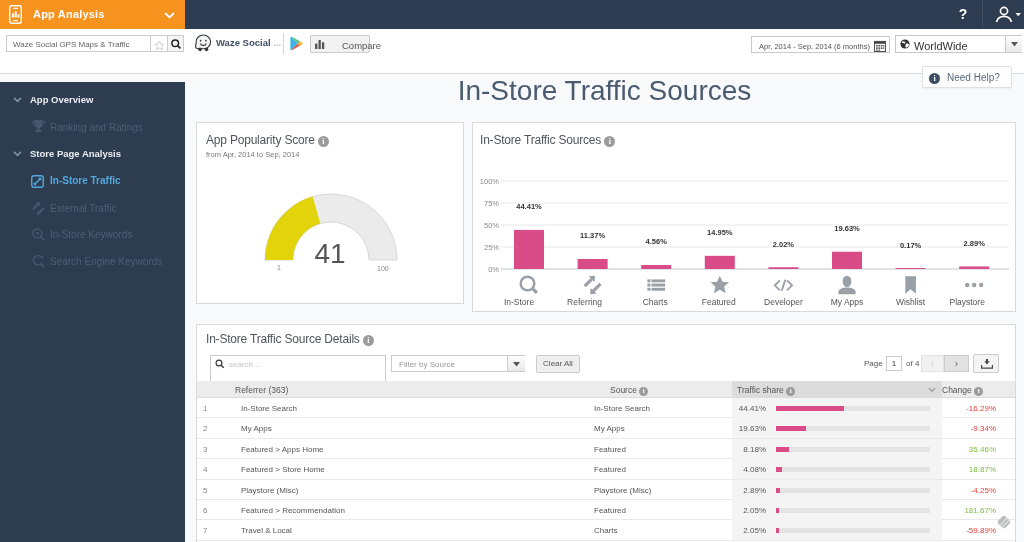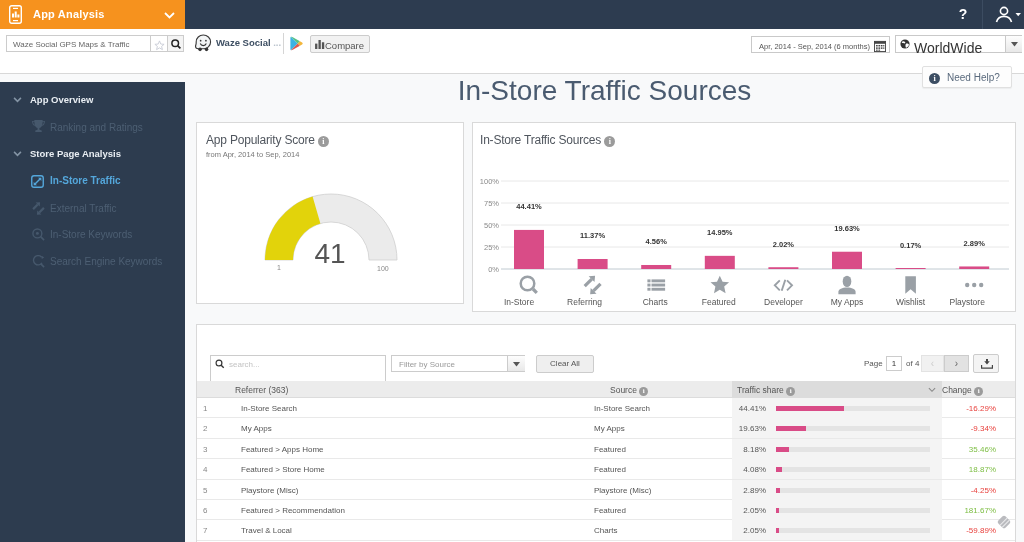--- a/index.html
+++ b/index.html
@@ -78,21 +78,21 @@
     <path d="M1 0.8 L8.3 8 L10.7 5.6 L3 1.2 C2.2 0.7 1.5 0.5 1 0.8 Z" fill="#58c185"></path>
     <path d="M8.3 8 L1 15.2 C1.5 15.5 2.2 15.3 3 14.8 L10.7 10.4 Z" fill="#e05a4e"></path>
     <path d="M8.3 8 L10.7 5.6 L13 6.9 C13.9 7.4 13.9 8.6 13 9.1 L10.7 10.4 Z" fill="#f2b63c"></path>
   </svg>
   <div class="abs" style="left:310px;top:6px;width:60px;height:18px;background:#f2f2f2;border:1px solid #ccc;border-radius:2px;">
     <svg class="abs" style="left:4px;top:4px" width="10" height="9" viewBox="0 0 11 10">
       <rect x="0" y="4" width="2.6" height="6" fill="#555"></rect>
       <rect x="3.8" y="0" width="2.6" height="10" fill="#555"></rect>
       <rect x="7.6" y="2.5" width="2.6" height="7.5" fill="#555"></rect>
     </svg>
-    <div class="abs" style="left:14px;top:4px;font-size:9.5px;color:#555;">Compare</div>
+    <div class="abs" style="left:14px;top:4px;font-size:9.5px;color:#555;padding-left:17px;">Compare</div>
   </div>
 
   <div class="abs" style="left:751px;top:7px;width:139px;height:17px;border:1px solid #c9c9c9;background:#fff;">
     <div class="abs" style="left:7px;top:4.5px;font-size:7.5px;color:#555;white-space:nowrap;">Apr, 2014 - Sep, 2014 (6 months)</div>
     <svg class="abs" style="left:122px;top:2.5px" width="12" height="12" viewBox="0 0 13 13">
       <rect x="0.5" y="1.5" width="12" height="11" fill="#fff" stroke="#444" stroke-width="1"></rect>
       <rect x="0.5" y="1.5" width="12" height="2.6" fill="#444"></rect>
       <g fill="#444">
         <rect x="2.2" y="5.4" width="1.8" height="1.6"></rect>
           <rect x="4.8" y="5.4" width="1.8" height="1.6"></rect>
@@ -107,21 +107,21 @@
       </g>
     </svg>
   </div>
 
   <div class="abs" style="left:895px;top:6px;width:127px;height:18px;border:1px solid #c9c9c9;background:#fff;">
     <svg class="abs" style="left:4px;top:3px" width="10" height="10" viewBox="0 0 12 12">
       <circle cx="6" cy="6" r="5.5" fill="#333"></circle>
       <path d="M2 4 C3 2.5 5 2.6 6 3.5 C7 4.4 6 5.5 4.8 5.2 C3.6 4.9 2.6 5 2 4 Z" fill="#fff"></path>
       <path d="M7.5 5.5 C8.8 5.2 10.5 5.8 10.8 7 C10.2 9 8.6 10.4 7.2 10.6 C6.4 9.6 6.2 6 7.5 5.5 Z" fill="#fff"></path>
     </svg>
-    <div class="abs" style="left:18px;top:4px;font-size:14px;color:#333;">WorldWide</div>
+    <div class="abs" style="left:18px;top:4px;font-size:11px;color:#333;">WorldWide</div>
     <div class="abs" style="left:109px;top:0px;width:17px;height:16px;border-left:1px solid #c9c9c9;background:linear-gradient(#fdfdfd,#e8e8e8);">
       <svg class="abs" style="left:5px;top:6px" width="7" height="4.5" viewBox="0 0 8 5">
           <polygon points="0,0 8,0 4,5" fill="#555"></polygon>
         </svg>
     </div>
   </div>
 </div>
 
 <div class="abs" id="sidebar">
   <svg class="abs" style="left:13px;top:15px" width="9" height="6" viewBox="0 0 10 7">
@@ -270,37 +270,38 @@
         <g transform="translate(501.2,162)" fill="#9aa0a6">
           <circle cx="-7" cy="0" r="2.2"></circle>
           <circle cx="0" cy="0" r="2.2"></circle>
           <circle cx="7" cy="0" r="2.2"></circle>
         </g>
       </g>
     </svg>
 </div>
 
 <div class="panel" style="left:196px;top:324px;width:820px;height:224px;">
+  <div class="abs ptitle" style="left:9px;top:7px;">In-Store Traffic Source Details <span class="info">i</span></div>
 
   <div class="abs" style="left:13px;top:30px;width:176px;height:27px;border:1px solid #ccc;background:#fff;">
     <svg class="abs" style="left:4px;top:3px" width="10" height="10" viewBox="0 0 11 11">
         <circle cx="4.4" cy="4.4" r="3.2" fill="none" stroke="#333" stroke-width="1.3"></circle>
         <line x1="6.8" y1="6.8" x2="9.6" y2="9.6" stroke="#333" stroke-width="1.5"></line>
       </svg>
     <div class="abs" style="left:18px;top:4px;font-size:8px;color:#c3c3c3;">search...</div>
   </div>
   <div class="abs" style="left:194px;top:30px;width:134px;height:17px;border:1px solid #ccc;background:#fff;">
     <div class="abs" style="left:7px;top:4px;font-size:8px;color:#999;">Filter by Source</div>
     <div class="abs" style="left:115px;top:0;width:18px;height:15px;border-left:1px solid #ccc;background:linear-gradient(#fdfdfd,#e8e8e8);">
       <svg class="abs" style="left:5px;top:6px" width="7" height="4.5" viewBox="0 0 8 5">
           <polygon points="0,0 8,0 4,5" fill="#555"></polygon>
         </svg>
     </div>
   </div>
-  <div class="abs" style="left:339px;top:30px;width:58px;height:18px;border:1px solid #ccc;background:#efefef;border-radius:2px;font-size:8px;color:#555;text-align:center;line-height:16px;">Clear All</div>
+  <div class="abs" style="left:339px;top:30px;width:44px;height:18px;border:1px solid #ccc;background:#efefef;border-radius:2px;font-size:8px;color:#555;text-align:center;line-height:16px;">Clear All</div>
 
   <div class="abs" style="left:667px;top:34px;font-size:8px;color:#555;">Page</div>
   <div class="abs" style="left:689px;top:31px;width:16px;height:15px;border:1px solid #ccc;background:#fff;text-align:center;font-size:8px;color:#333;line-height:14px;">1</div>
   <div class="abs" style="left:709px;top:34px;font-size:8px;color:#555;">of 4</div>
   <div class="abs" style="left:724px;top:30px;width:23px;height:17px;background:#f1f1f1;border:1px solid #e3e3e3;color:#ccc;text-align:center;line-height:15px;font-size:10px;">‹</div>
   <div class="abs" style="left:747px;top:30px;width:25px;height:17px;background:#e2e2e2;border:1px solid #ccc;color:#666;text-align:center;line-height:15px;font-size:10px;">›</div>
   <div class="abs" style="left:776px;top:29px;width:26px;height:19px;background:#f4f4f4;border:1px solid #ccc;border-radius:2px;">
     <svg class="abs" style="left:7px;top:4px" width="12" height="10" viewBox="0 0 13 11">
       <polygon points="6.5,6 3.5,2.5 9.5,2.5" fill="#444"></polygon>
       <rect x="5.4" y="0" width="2.2" height="3" fill="#444"></rect>

